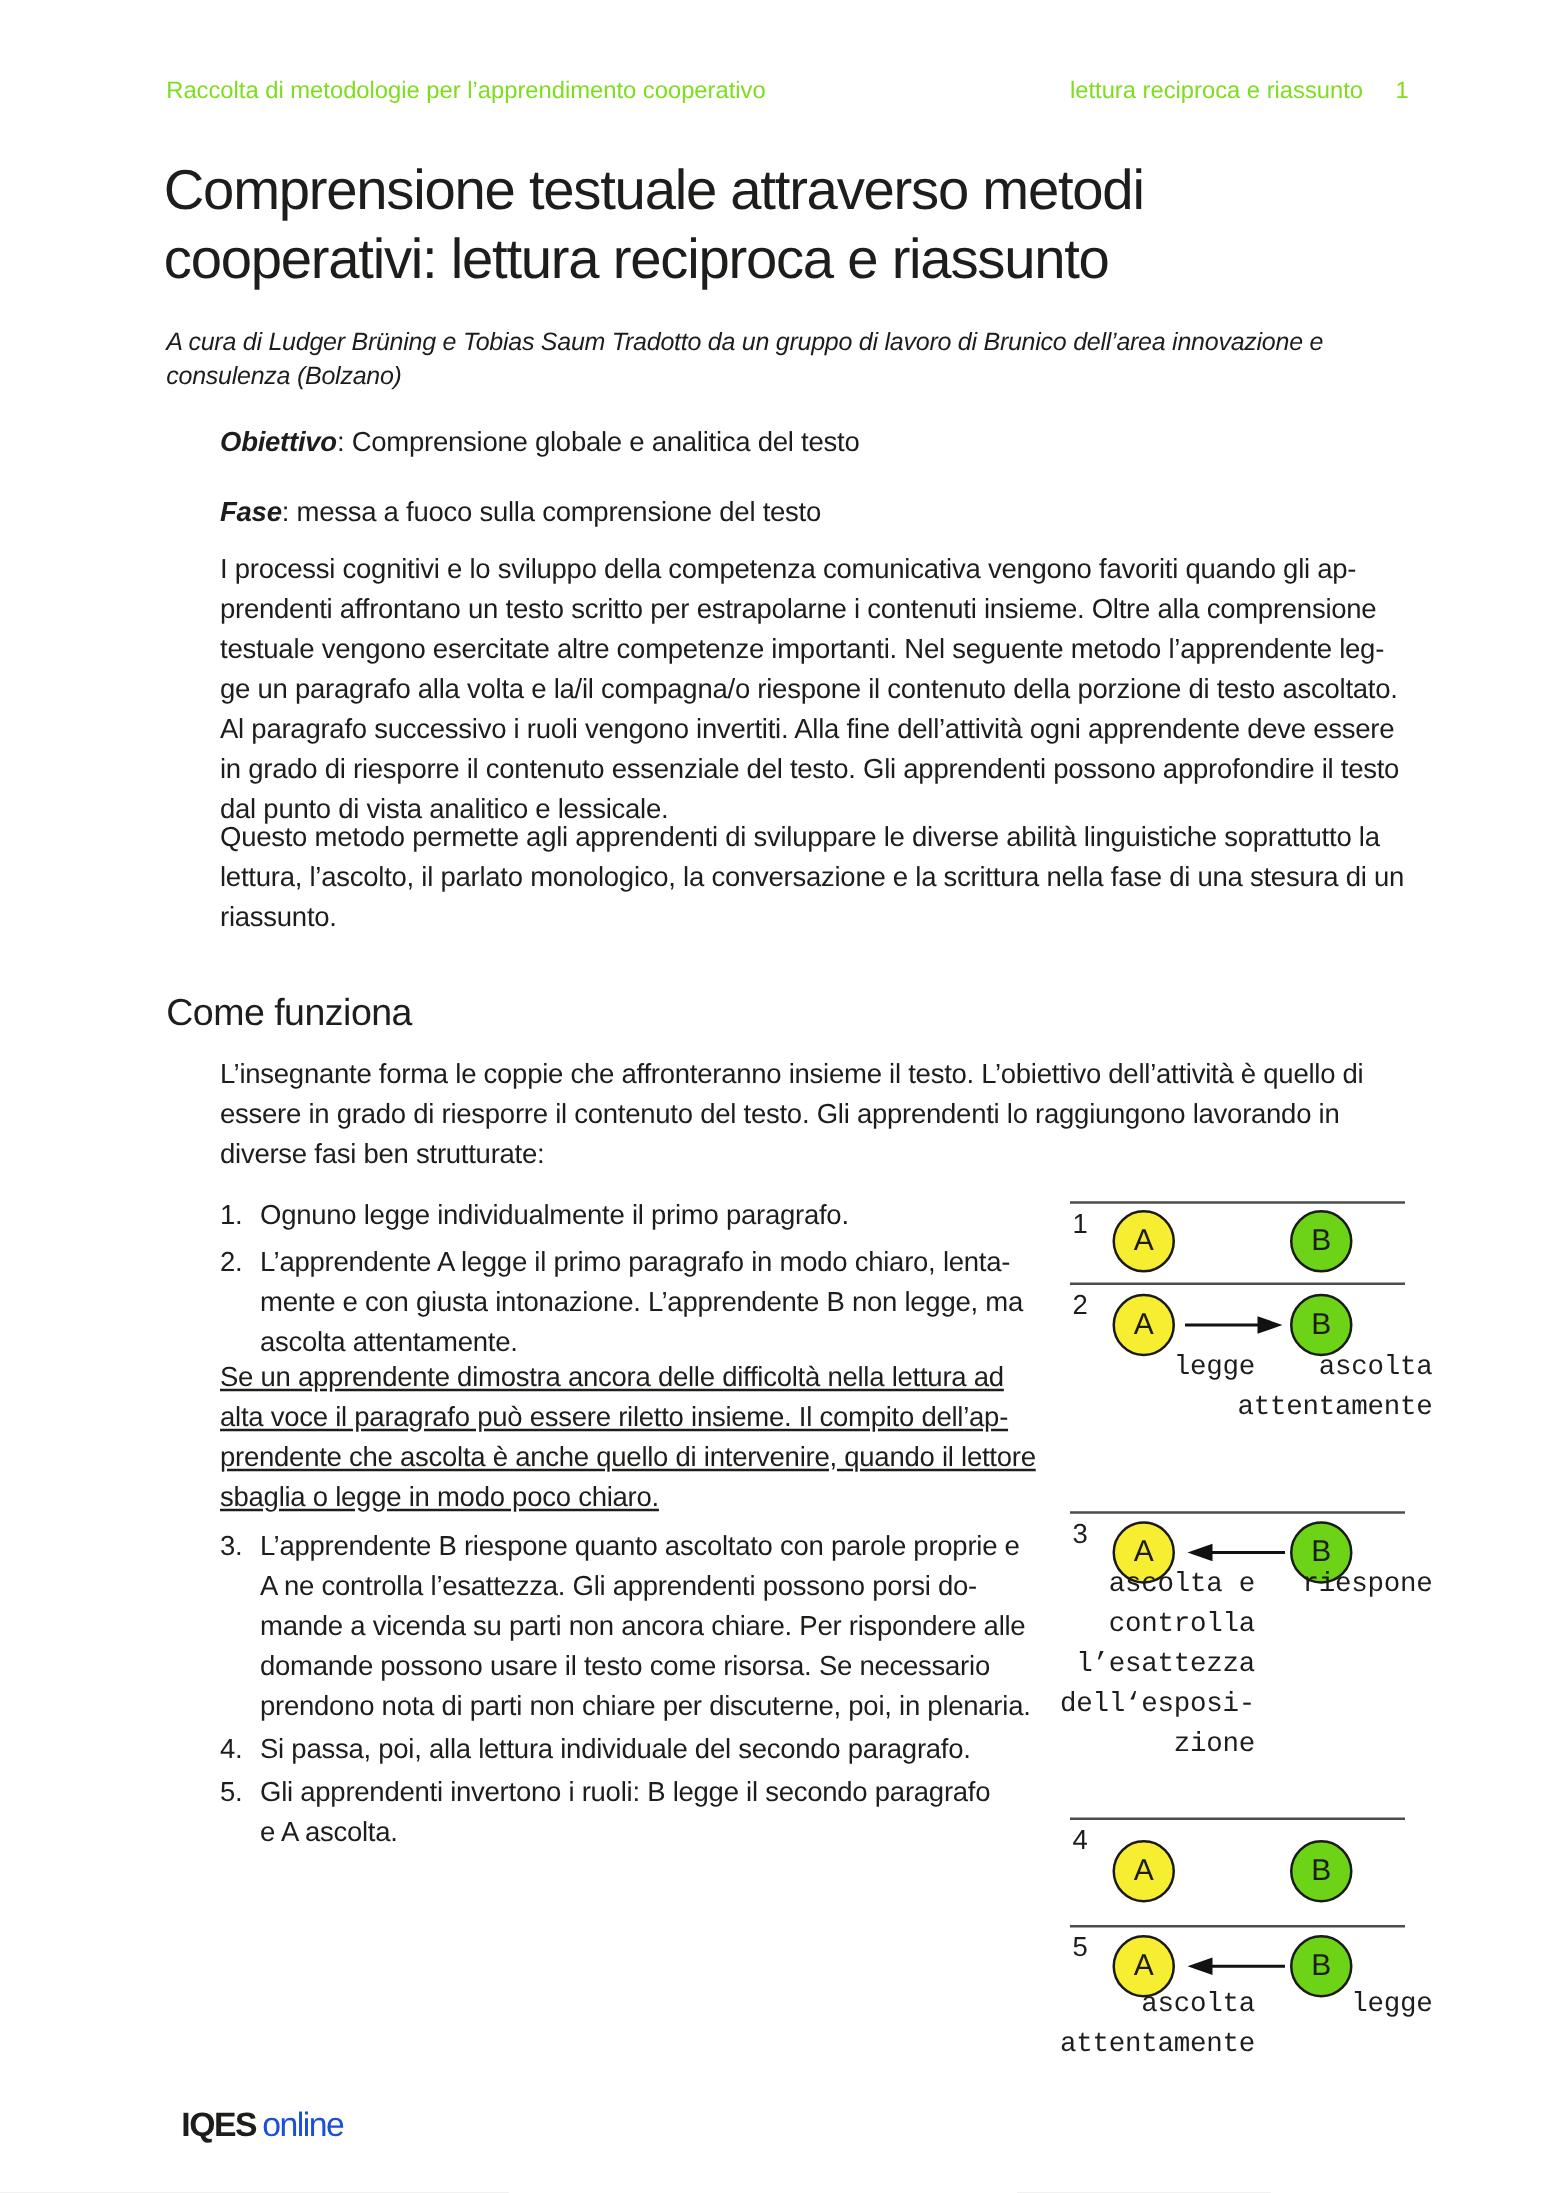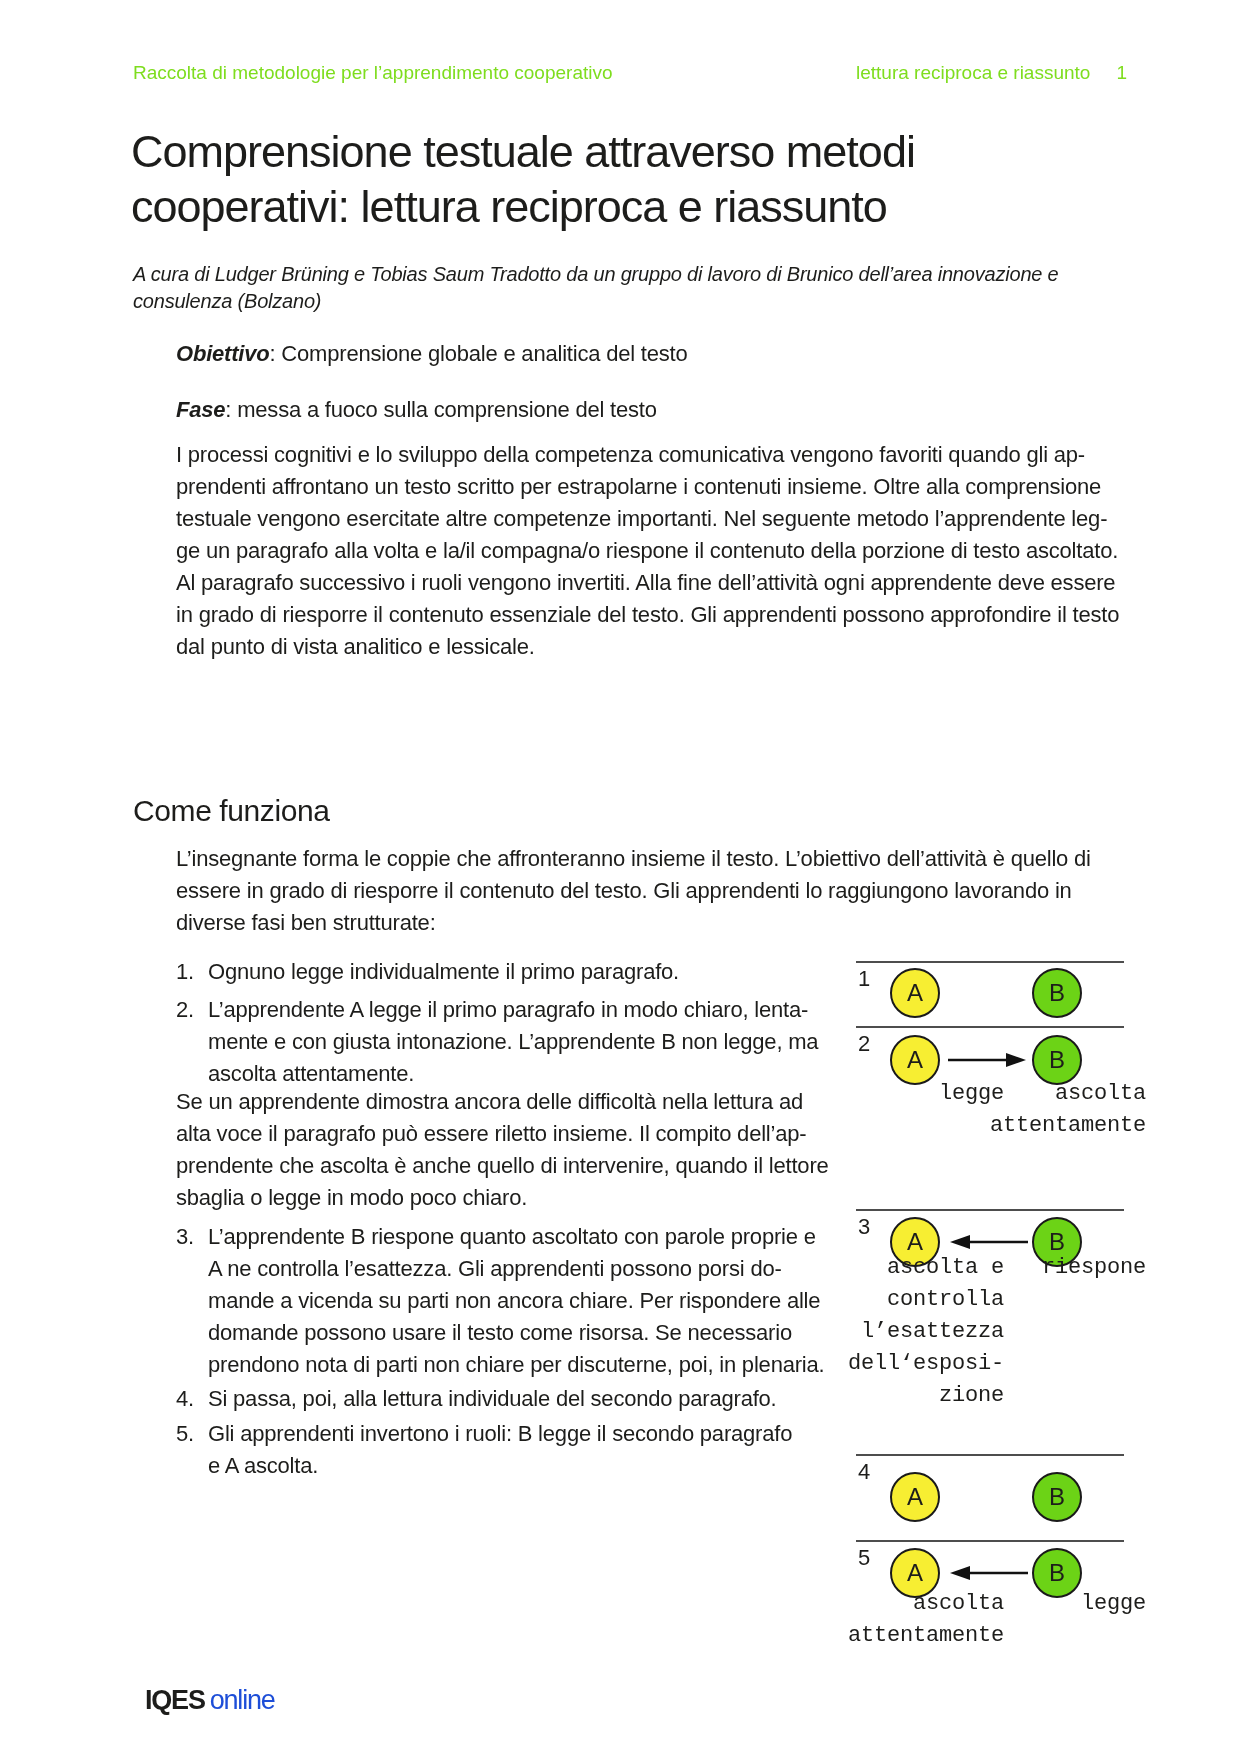--- a/index.html
+++ b/index.html
@@ -84,38 +84,41 @@
     <span class="bi">Fase</span><span>: messa a fuoco sulla comprensione del testo</span>
   </div>
 
   <div class="abs col body-text lines" style="top:439px;">I processi cognitivi e lo sviluppo della competenza comunicativa vengono favoriti quando gli ap-
 prendenti affrontano un testo scritto per estrapolarne i contenuti insieme. Oltre alla comprensione
 testuale vengono esercitate altre competenze importanti. Nel seguente metodo l’apprendente leg-
 ge un paragrafo alla volta e la/il compagna/o riespone il contenuto della porzione di testo ascoltato.
 Al paragrafo successivo i ruoli vengono invertiti. Alla fine dell’attività ogni apprendente deve essere
 in grado di riesporre il contenuto essenziale del testo. Gli apprendenti possono approfondire il testo
 dal punto di vista analitico e lessicale.</div>
+  <div class="abs col body-text lines" style="top:654px;">Questo metodo permette agli apprendenti di sviluppare le diverse abilità linguistiche soprattutto la
+lettura, l’ascolto, il parlato monologico, la conversazione e la scrittura nella fase di una stesura di un
+riassunto.</div>
 
   <div class="abs h2">Come funziona</div>
 
   <div class="abs col body-text lines" style="top:843px;">L’insegnante forma le coppie che affronteranno insieme il testo. L’obiettivo dell’attività è quello di
 essere in grado di riesporre il contenuto del testo. Gli apprendenti lo raggiungono lavorando in
 diverse fasi ben strutturate:</div>
 
   <div class="abs item body-text" style="top:956px;">
     <span class="num">1.</span>
     <div class="txt lines">Ognuno legge individualmente il primo paragrafo.</div>
   </div>
   <div class="abs item body-text" style="top:994px;">
     <span class="num">2.</span>
     <div class="txt lines">L’apprendente A legge il primo paragrafo in modo chiaro, lenta-
 mente e con giusta intonazione. L’apprendente B non legge, ma
 ascolta attentamente.</div>
   </div>
-  <div class="abs col body-text lines" style="top:1086px;">Se un apprendente dimostra ancora delle difficoltà nella lettura ad
+  <div class="abs col body-text lines" style="top:1086px;text-decoration:underline;">Se un apprendente dimostra ancora delle difficoltà nella lettura ad
 alta voce il paragrafo può essere riletto insieme. Il compito dell’ap-
 prendente che ascolta è anche quello di intervenire, quando il lettore
 sbaglia o legge in modo poco chiaro.</div>
   <div class="abs item body-text" style="top:1221px;">
     <span class="num">3.</span>
     <div class="txt lines">L’apprendente B riespone quanto ascoltato con parole proprie e
 A ne controlla l’esattezza. Gli apprendenti possono porsi do-
 mande a vicenda su parti non ancora chiare. Per rispondere alle
 domande possono usare il testo come risorsa. Se necessario
 prendono nota di parti non chiare per discuterne, poi, in plenaria.</div>

